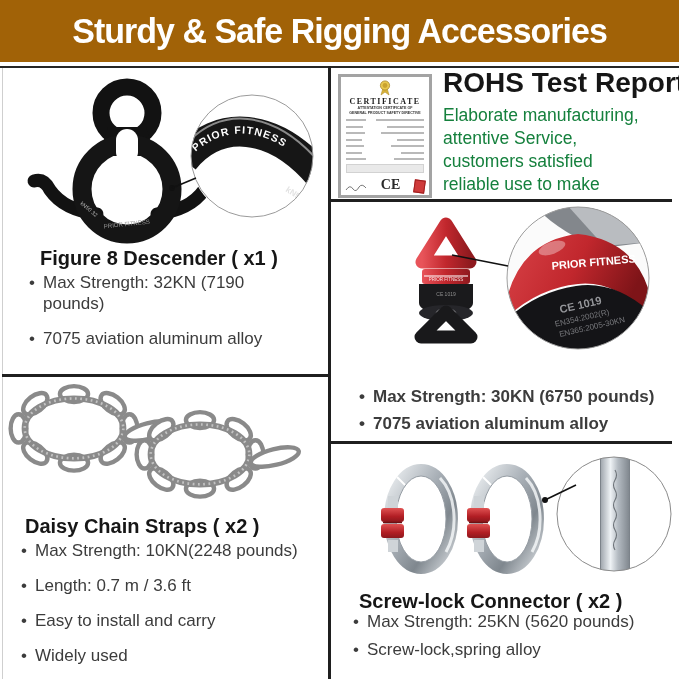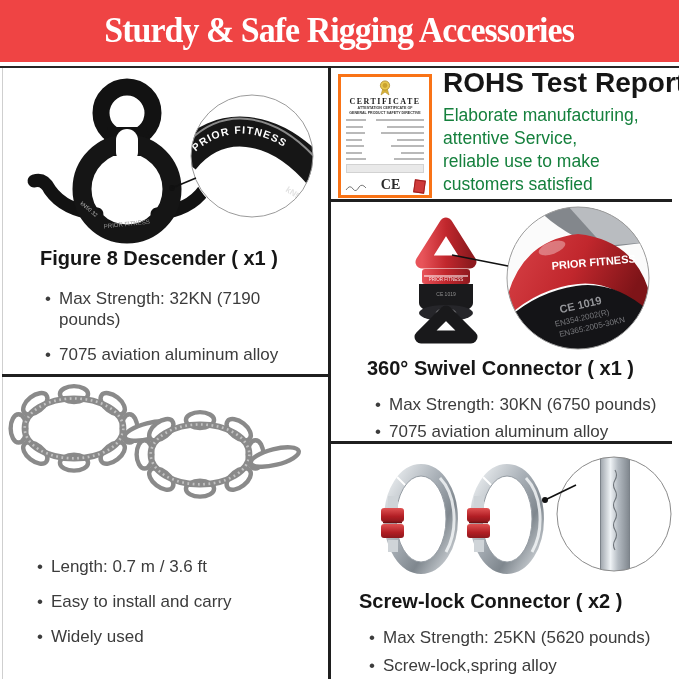--- a/index.html
+++ b/index.html
@@ -1,57 +1,57 @@
 <!DOCTYPE html>
 <html><head>
 <meta charset="utf-8">
 <style>
   html,body{margin:0;padding:0;background:#ffffff;}
   .page{position:relative;width:679px;height:679px;background:#fff;overflow:hidden;
         font-family:"Liberation Sans",sans-serif;color:#3c3c3c;}
   
-  .banner{position:absolute;left:0;top:0;width:679px;height:62px;background:#ef4444;
-          display:flex;align-items:center;justify-content:center;font-family:Liberation Serif, serif;}
+  .banner{position:absolute;left:0;top:0;width:679px;height:62px;background:#a16207;
+          display:flex;align-items:center;justify-content:center;}
   .banner h1{margin:0;color:#fff;font-size:35px;font-weight:700;letter-spacing:-1px;
              transform:scaleX(0.97);white-space:nowrap;}
   
   .rule-top{position:absolute;left:0;top:66px;width:679px;height:2px;background:#262626;}
   .vdiv{position:absolute;left:328px;top:66px;width:3px;height:613px;background:#1f1f1f;}
   .lborder{position:absolute;left:2px;top:68px;width:1px;height:611px;background:#cfcfcf;}
   .hdiv-left{position:absolute;left:2px;top:374px;width:326px;height:3px;background:#1f1f1f;}
   .hdiv-rohs{position:absolute;left:331px;top:199px;width:341px;height:3px;background:#1f1f1f;}
   .hdiv-swivel{position:absolute;left:331px;top:441px;width:341px;height:3px;background:#1f1f1f;}
   
   .h2{position:absolute;margin:7px;font-size:20px;font-weight:700;color:#161616;white-space:nowrap;}
-  ul.blist{position:absolute;list-style:none;margin:16px;padding:0;}
+  ul.blist{position:absolute;list-style:none;margin:0;padding:0;}
   ul.blist li{position:relative;padding-left:15px;font-size:17px;line-height:21px;color:#3c3c3c;}
   ul.blist li::before{content:"\2022";position:absolute;left:1px;top:0;color:#3c3c3c;}
   .list-fig8{left:28px;top:272px;width:245px;}
   .list-fig8 li{margin-bottom:14px;}
-  .list-swivel{left:358px;top:378px;width:320px;font-size:17px;}
+  .list-swivel{left:358px;top:386px;width:320px;font-size:17px;font-weight:bold;}
   .list-swivel li{margin-bottom:6px;line-height:22px;}
   .list-daisy{left:20px;top:540px;width:306px;}
   .list-daisy li{margin-bottom:14px;line-height:22px;font-size:17.5px;}
   .list-carab{left:352px;top:611px;width:322px;}
   .list-carab li{margin-bottom:7px;line-height:22px;font-size:17.5px;}
   
   .fig8-svg{position:absolute;left:22px;top:76px;width:200px;height:170px;}
   .daisy-svg{position:absolute;left:6px;top:376px;width:318px;height:134px;}
   .swivel-svg{position:absolute;left:392px;top:212px;width:108px;height:142px;}
   .carab-svg{position:absolute;width:82px;height:118px;}
   .carab-1{left:380px;top:460px;} .carab-2{left:466px;top:460px;}
   
   .mag{position:absolute;border-radius:50%;overflow:hidden;background:#fff;}
   .mag svg{display:block;width:100%;height:100%;}
   .mag-fig8{left:190px;top:94px;width:124px;height:124px;}
   .mag-swivel{left:506px;top:206px;width:144px;height:144px;}
   .mag-carab{left:556px;top:456px;width:116px;height:116px;}
   
   .cert{position:absolute;left:338px;top:74px;width:88px;height:118px;background:#fff;
-        border:3px solid #f97316;}
+        border:3px solid #a3a3a3;}
   .cert-inner{position:relative;width:100%;height:100%;box-sizing:border-box;padding:2px 5px;
               text-align:center;}
   .cert-badge{height:17px;display:flex;justify-content:center;align-items:center;}
   .cert-title{font-family:"Liberation Serif",serif;font-size:8px;font-weight:700;
               letter-spacing:1.5px;color:#1d1d1d;margin-top:1px;}
   .cert-sub{font-size:3.6px;font-weight:700;color:#333;line-height:4.6px;}
   .cert-lines{margin-top:4px;display:flex;flex-direction:column;gap:4.5px;}
   .cl{display:flex;justify-content:space-between;}
   .cl i{display:block;height:2px;background:#b9b9b9;}
   .cert-band{margin-top:4px;height:7px;background:#e9e9e9;border:0.5px solid #d2d2d2;}
@@ -170,22 +170,22 @@
         <span class="cert-ce">CE</span>
         <span class="cert-stamp"></span>
       </div>
     </div>
   </div>
 
   <h2 class="rohs-title">ROHS Test Report</h2>
   <div class="rohs-lines">
     <div>Elaborate manufacturing,</div>
     <div>attentive Service,</div>
+    <div>customers satisfied</div>
     <div>reliable use to make</div>
-    <div>customers satisfied</div>
   </div>
 
   <svg class="swivel-svg" viewBox="0 0 108 142">
     <defs>
       <linearGradient id="redV" x1="0" y1="0" x2="1" y2="0">
         <stop offset="0" stop-color="#e8545a"></stop>
           <stop offset="0.5" stop-color="#c1272d"></stop>
           <stop offset="1" stop-color="#8f1a1f"></stop>
       </linearGradient>
     </defs>
@@ -225,21 +225,20 @@
         <g transform="rotate(-13 70 112)">
           <text x="56" y="104" font-size="11" font-weight="bold" fill="#95969a">CE 1019</text>
           <text x="48" y="116" font-size="8" fill="#77787c">EN354:2002(R)</text>
           <text x="50" y="127" font-size="8" fill="#77787c">EN365:2005-30KN</text>
         </g>
       </g>
       <circle cx="72" cy="72" r="71" fill="none" stroke="#9a9a9a" stroke-width="1"></circle>
     </svg>
   </div>
 
-  <h2 class="h2" style="left:360px;top:350px;">360° Swivel Connector ( x1 )</h2>
   <ul class="blist list-swivel">
     <li>Max Strength: 30KN (6750 pounds)</li>
     <li>7075 aviation aluminum alloy</li>
   </ul>
 
   <svg class="daisy-svg" viewBox="0 0 318 134">
     <defs>
       <g id="daisy-strap">
         <ellipse cx="75" cy="16" rx="16" ry="9" fill="#fff" stroke="#8a8a8a" stroke-width="5"></ellipse>
         <ellipse cx="119" cy="27" rx="16" ry="9" fill="#fff" stroke="#8a8a8a" stroke-width="5" transform="rotate(38 119 27)"></ellipse>
@@ -251,21 +250,23 @@
         <ellipse cx="31" cy="27" rx="16" ry="9" fill="#fff" stroke="#8a8a8a" stroke-width="5" transform="rotate(142 31 27)"></ellipse>
         <ellipse cx="75" cy="55" rx="56" ry="34" fill="none" stroke="#8a8a8a" stroke-width="7"></ellipse>
         <ellipse cx="75" cy="55" rx="56" ry="34" fill="none" stroke="#c2c2c2" stroke-width="3" stroke-dasharray="2 4"></ellipse>
         <ellipse cx="160" cy="58" rx="28" ry="9" fill="#fff" stroke="#8a8a8a" stroke-width="5" transform="rotate(-14 160 58)"></ellipse>
       </g>
     </defs>
     <use href="#daisy-strap" transform="translate(2,4) scale(0.88)"></use>
     <use href="#daisy-strap" transform="translate(128,30) scale(0.88)"></use>
   </svg>
 
+  <h2 class="h2" style="left:18px;top:508px;">Daisy Chain Straps ( x2 )</h2>
   <ul class="blist list-daisy">
+    <li>Max Strength: 10KN(2248 pounds)</li>
     <li>Length: 0.7 m / 3.6 ft</li>
     <li>Easy to install and carry</li>
     <li>Widely used</li>
   </ul>
 
   <svg class="carab-svg carab-1" viewBox="0 0 82 118">
     <defs>
       <linearGradient id="sil" x1="0" y1="0" x2="1" y2="1">
         <stop offset="0" stop-color="#eef1f3"></stop>
           <stop offset="0.4" stop-color="#aab1b8"></stop>

